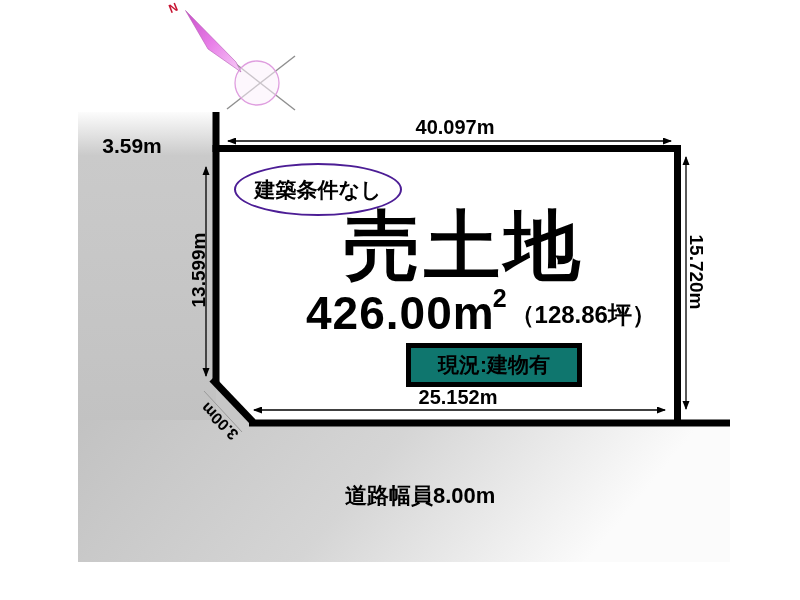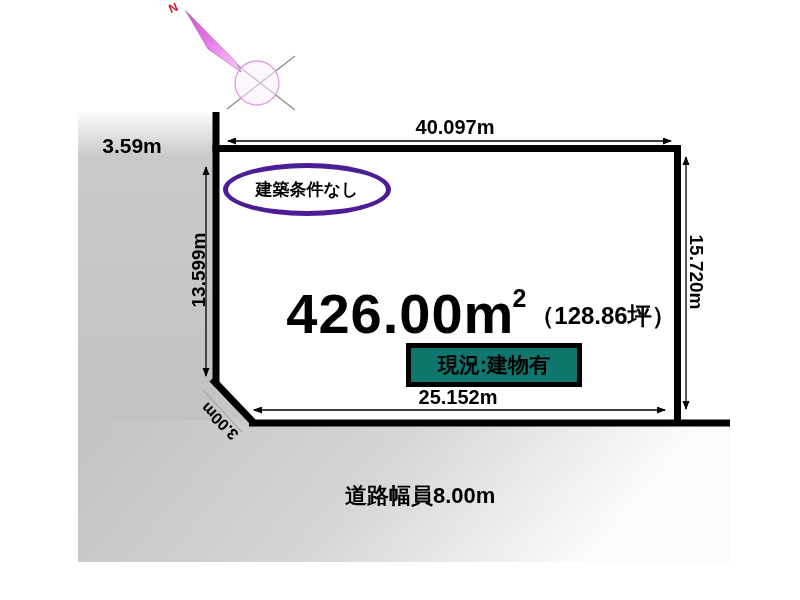--- a/index.html
+++ b/index.html
@@ -13,28 +13,28 @@
   .canvas svg{position:absolute;left:0;top:0;z-index:0;}
   .txt{position:absolute;z-index:2;color:#000;font-weight:bold;white-space:nowrap;}
   .lbl-road-left{left:80px;top:133px;width:104px;text-align:center;font-size:21px;line-height:26px;}
   .lbl-road-left .l2{display:block;}
   .lbl-dim-top{left:403px;top:116px;width:104px;text-align:center;font-size:20px;}
   .lbl-dim-left{left:199px;top:270px;font-size:19px;transform:translate(-50%,-50%) rotate(-90deg);}
   .lbl-dim-right{left:696px;top:272px;font-size:19px;transform:translate(-50%,-50%) rotate(90deg);}
   .lbl-dim-bottom{left:406px;top:386px;width:104px;text-align:center;font-size:20px;}
   .lbl-chamfer{left:220px;top:421px;font-size:16px;transform:translate(-50%,-50%) rotate(-135deg);}
   .badge-oval{
-    left:223px;top:163px;width:168px;height:53px;
-    border:5px solid #4c1d95;border-radius:50%;box-sizing:border-box;
+    left:234px;top:163px;width:168px;height:53px;
+    border:2px solid #4c1d95;border-radius:50%;box-sizing:border-box;
     display:flex;align-items:center;justify-content:center;
-    font-size:17px;background:#fff;
+    font-size:21px;background:#fff;
   }
   .main-title{left:464px;top:247px;transform:translate(-50%,-50%);font-size:76px;letter-spacing:4px;}
   .area-line{left:481px;top:313px;transform:translate(-50%,-50%);display:flex;align-items:center;}
-  .area-big{font-size:56px;letter-spacing:1px;}
+  .area-big{font-size:46px;letter-spacing:1px;}
   .area-sup{font-size:25px;position:relative;top:-15px;left:-2px;}
   .area-tsubo{font-size:24px;margin-left:2px;position:relative;top:2px;}
   .status-box{
     left:406px;top:343px;width:176px;height:44px;
     border:5px solid #000;box-sizing:border-box;background:#0f766e;
     display:flex;align-items:center;justify-content:center;font-size:21px;
   }
   .lbl-road-bottom{left:345px;top:481px;width:200px;font-size:22px;}
   .compass-n{left:169px;top:1px;font-size:12px;transform:rotate(-22deg);}
 </style>
@@ -101,20 +101,21 @@
   <div class="txt lbl-dim-top">40.097m</div>
   <div class="txt lbl-dim-left">13.599m</div>
   <div class="txt lbl-dim-right">15.720m</div>
   <div class="txt lbl-dim-bottom">25.152m</div>
   <div class="txt lbl-chamfer">3.00m</div>
 
   <div class="txt badge-oval">
     <span>建築条件なし</span>
   </div>
 
+  <div class="txt main-title">売土地</div>
 
   <div class="txt area-line">
     <span class="area-big">426.00m</span>
     <span class="area-sup">2</span>
     <span class="area-tsubo">（128.86坪）</span>
   </div>
 
   <div class="txt status-box">
     <span>現況:建物有</span>
   </div>

